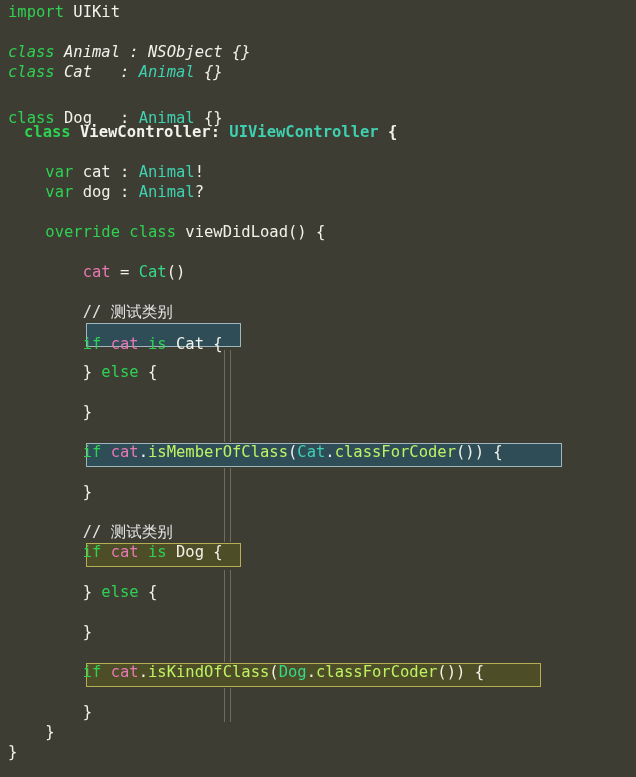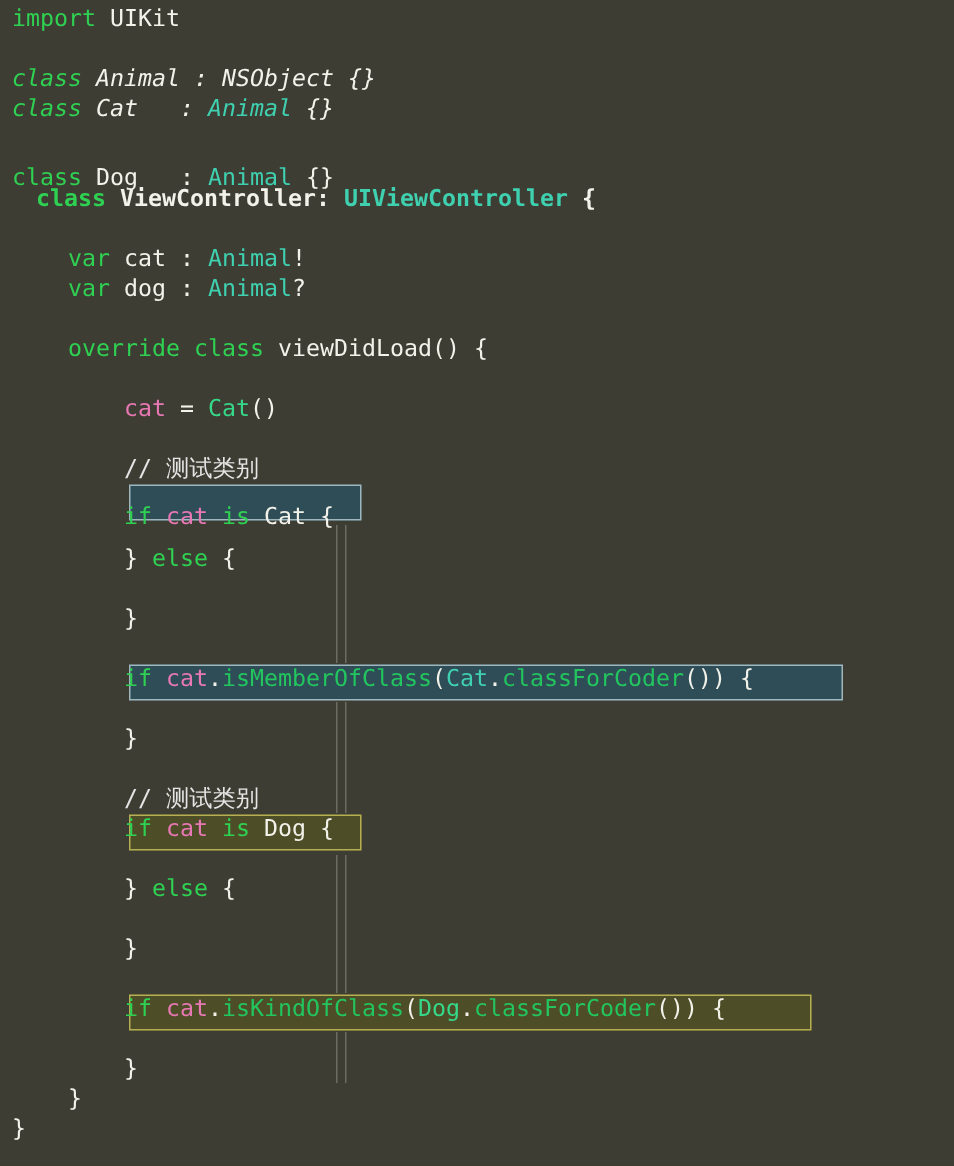--- a/index.html
+++ b/index.html
@@ -46,21 +46,21 @@
     letter-spacing: 0px;
   }
 
   
   .kw   { color: #2fd152; }         
   .type { color: #3fd0b0; }         
   .id   { color: #f2f2ea; }         
   .cls  { color: #36d98a; }         
   .var  { color: #e878b4; }         
   .com  { color: #e5e5e5; margin-top: 44px; }         
-  .meth { color: #22c55e; }
+  .meth { color: #bef264; }
   .punc { color: #e8e8e0; }
 
   
   .hl {
     position: absolute;
     z-index: 1;
     box-sizing: border-box;
   }
   .hl-blue {
     background: #2f4d57;

